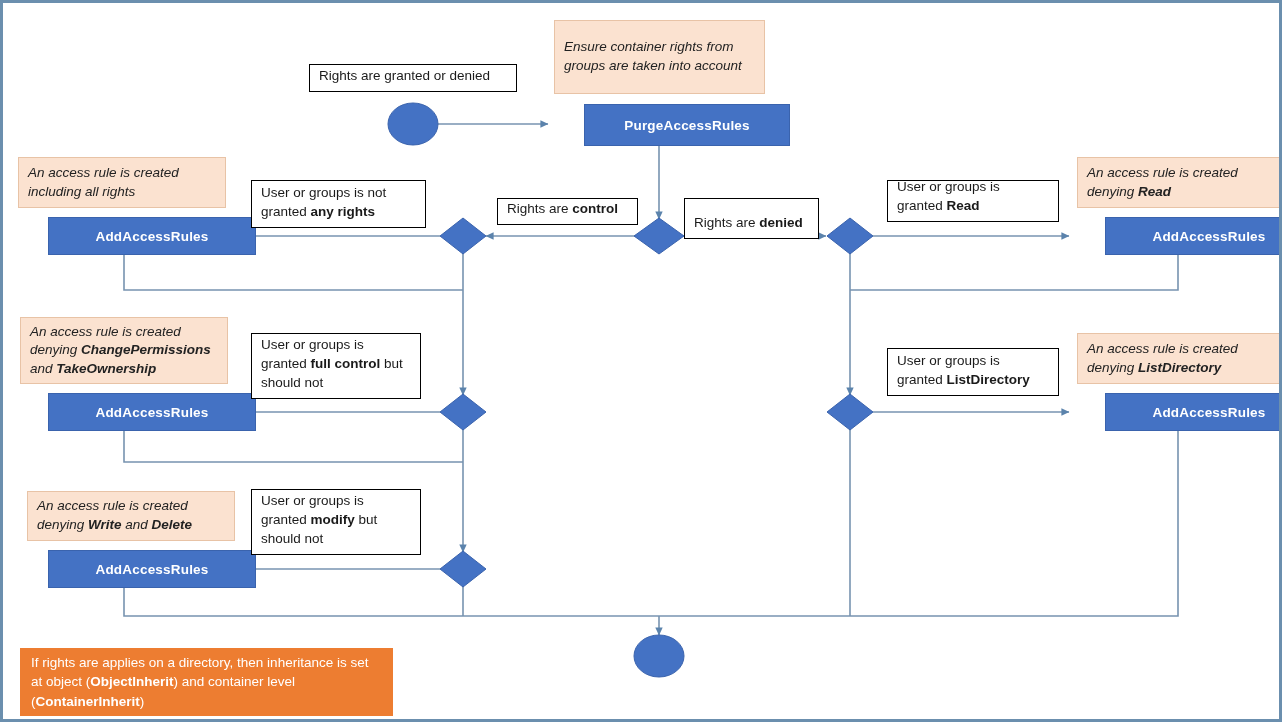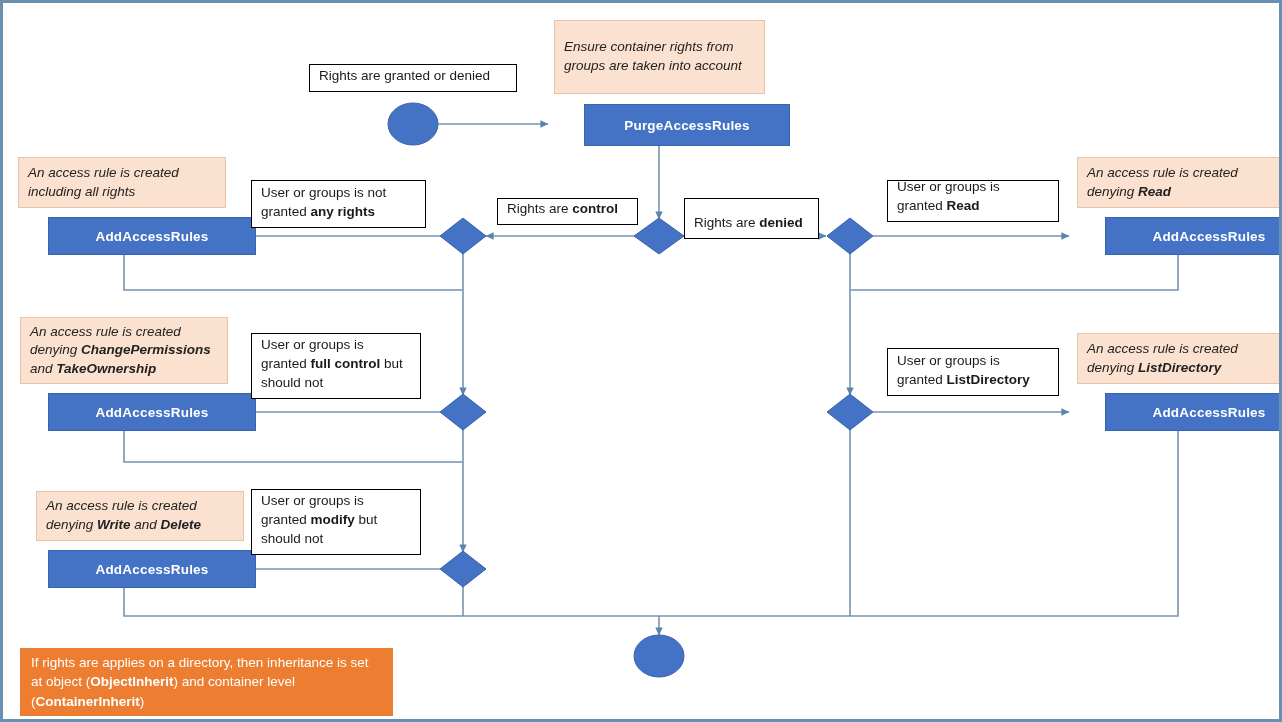--- a/index.html
+++ b/index.html
@@ -142,21 +142,21 @@
   <div class="node callout" style="left:17px;top:314px;width:208px;height:67px;">
     <span class="wtxt"><span>An access rule is created denying </span><b>ChangePermissions</b><span> and </span><b>TakeOwnership</b></span>
   </div>
   <div class="node proc" style="left:17px;top:390px;width:208px;height:38px;">
     <span>AddAccessRules</span>
   </div>
   <div class="node note" style="left:248px;top:330px;width:170px;height:66px;">
     <span class="wtxt"><span>User or groups is granted </span><b>full control</b><span> but should not</span></span>
   </div>
 
-  <div class="node callout" style="left:33px;top:488px;width:208px;height:50px;">
+  <div class="node callout" style="left:24px;top:488px;width:208px;height:50px;">
     <span class="wtxt"><span>An access rule is created denying </span><b>Write</b><span> and </span><b>Delete</b></span>
   </div>
   <div class="node proc" style="left:17px;top:547px;width:208px;height:38px;">
     <span>AddAccessRules</span>
   </div>
   <div class="node note" style="left:248px;top:486px;width:170px;height:66px;">
     <span class="wtxt"><span>User or groups is granted </span><b>modify</b><span> but should not</span></span>
   </div>
 
   <div class="node callout" style="left:1074px;top:154px;width:208px;height:51px;">

